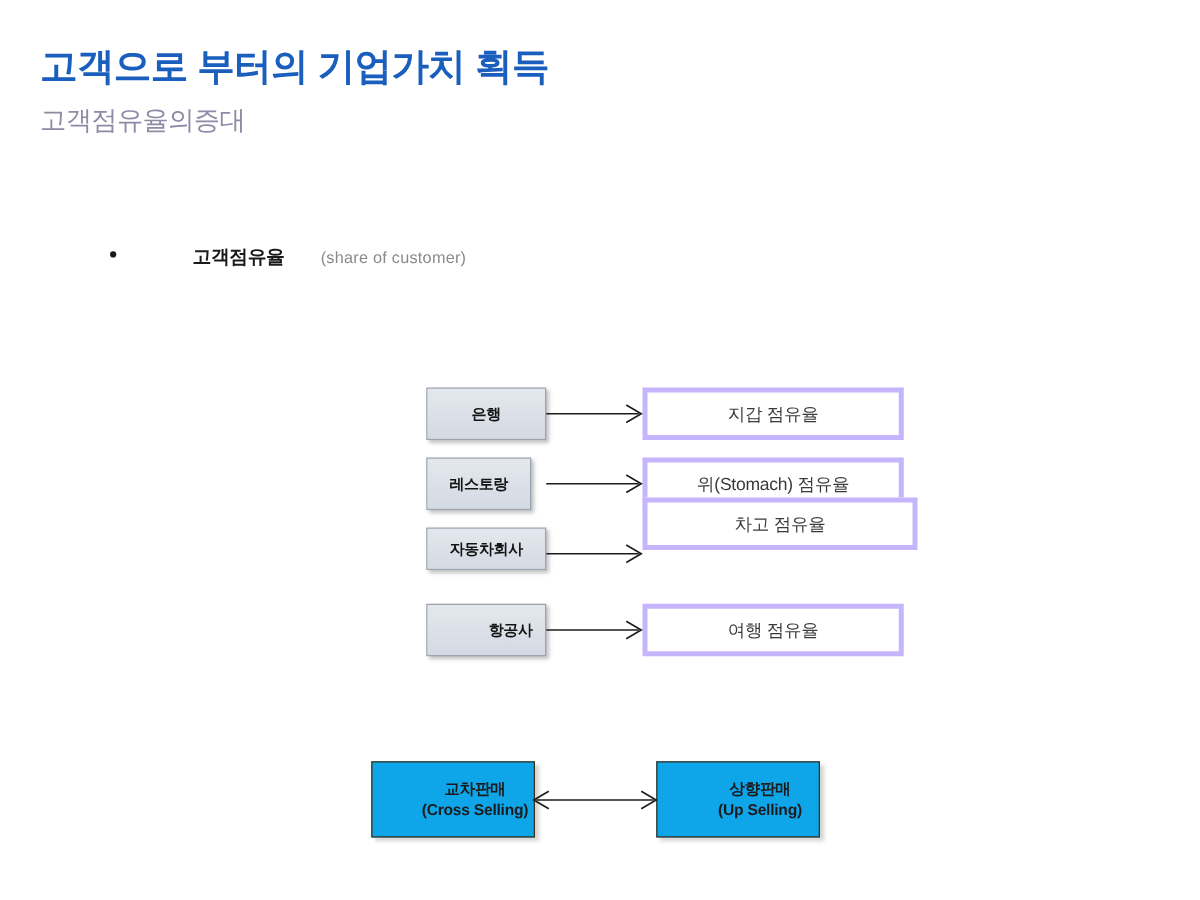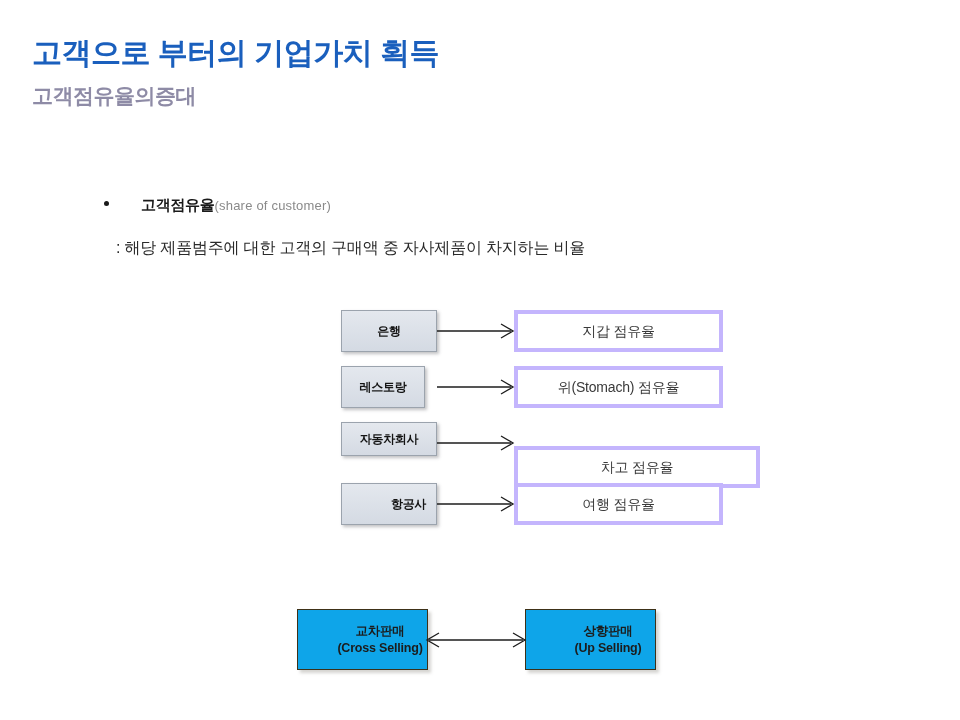--- a/index.html
+++ b/index.html
@@ -32,34 +32,35 @@
     font-weight: bold;
     color: #1a5fbd;
     letter-spacing: -0.5px;
     white-space: nowrap;
   }
   .slide-subtitle {
     position: absolute;
     left: 32px;
     top: 82px;
     font-size: 21px;
-    font-weight: bold;
+    font-weight: normal;
     color: #8e8ba6;
     letter-spacing: -0.5px;
     white-space: nowrap;
   }
 
   
   .bullet-row {
     position: absolute;
-    left: 104px;
+    left: 88px;
     top: 196px;
     display: flex;
     align-items: baseline;
     white-space: nowrap;
+    gap: 29px;
   }
   .bullet-dot {
     width: 5px;
     height: 5px;
     border-radius: 50%;
     background: #1a1a1a;
     display: inline-block;
     position: relative;
     top: -4px;
     margin-right: 32px;
@@ -142,42 +143,41 @@
 <div class="slide">
 
   <div class="slide-title">고객으로 부터의 기업가치 획득</div>
   <div class="slide-subtitle">고객점유율의증대</div>
 
   <div class="bullet-row">
     <span class="bullet-dot"></span>
     <span class="bullet-term">고객점유율</span>
     <span class="bullet-en">(share of customer)</span>
   </div>
-  <div class="definition-line">: 해당 제품범주에 대한 고객의 구매액 중 자사제품이 차지하는 비율</div>
 
   <div class="box box-source" style="left:341px; top:310px; width:96px; height:42px;">
     <span>은행</span>
   </div>
   <div class="box box-source" style="left:341px; top:366px; width:84px; height:42px;">
     <span>레스토랑</span>
   </div>
   <div class="box box-source" style="left:341px; top:422px; width:96px; height:34px;">
     <span>자동차회사</span>
   </div>
   <div class="box box-source" style="left:341px; top:483px; width:96px; height:42px;padding-left:39px;">
     <span>항공사</span>
   </div>
 
   <div class="box box-target" style="left:514px; top:310px; width:209px; height:42px;">
     <span>지갑 점유율</span>
   </div>
   <div class="box box-target" style="left:514px; top:366px; width:209px; height:42px;">
     <span>위(Stomach) 점유율</span>
   </div>
-  <div class="box box-target" style="left:514px; top:398px; width:246px; height:42px;margin-top:48px;">
+  <div class="box box-target" style="left:514px; top:398px; width:220px; height:42px;">
     <span>차고 점유율</span>
   </div>
   <div class="box box-target" style="left:514px; top:483px; width:209px; height:42px;">
     <span>여행 점유율</span>
   </div>
 
   <svg class="connector" style="left:437px; top:300px;" width="80" height="240">
 
     <line x1="0" y1="31" x2="74" y2="31"></line>
     <polyline points="64,24 76,31 64,38"></polyline>

